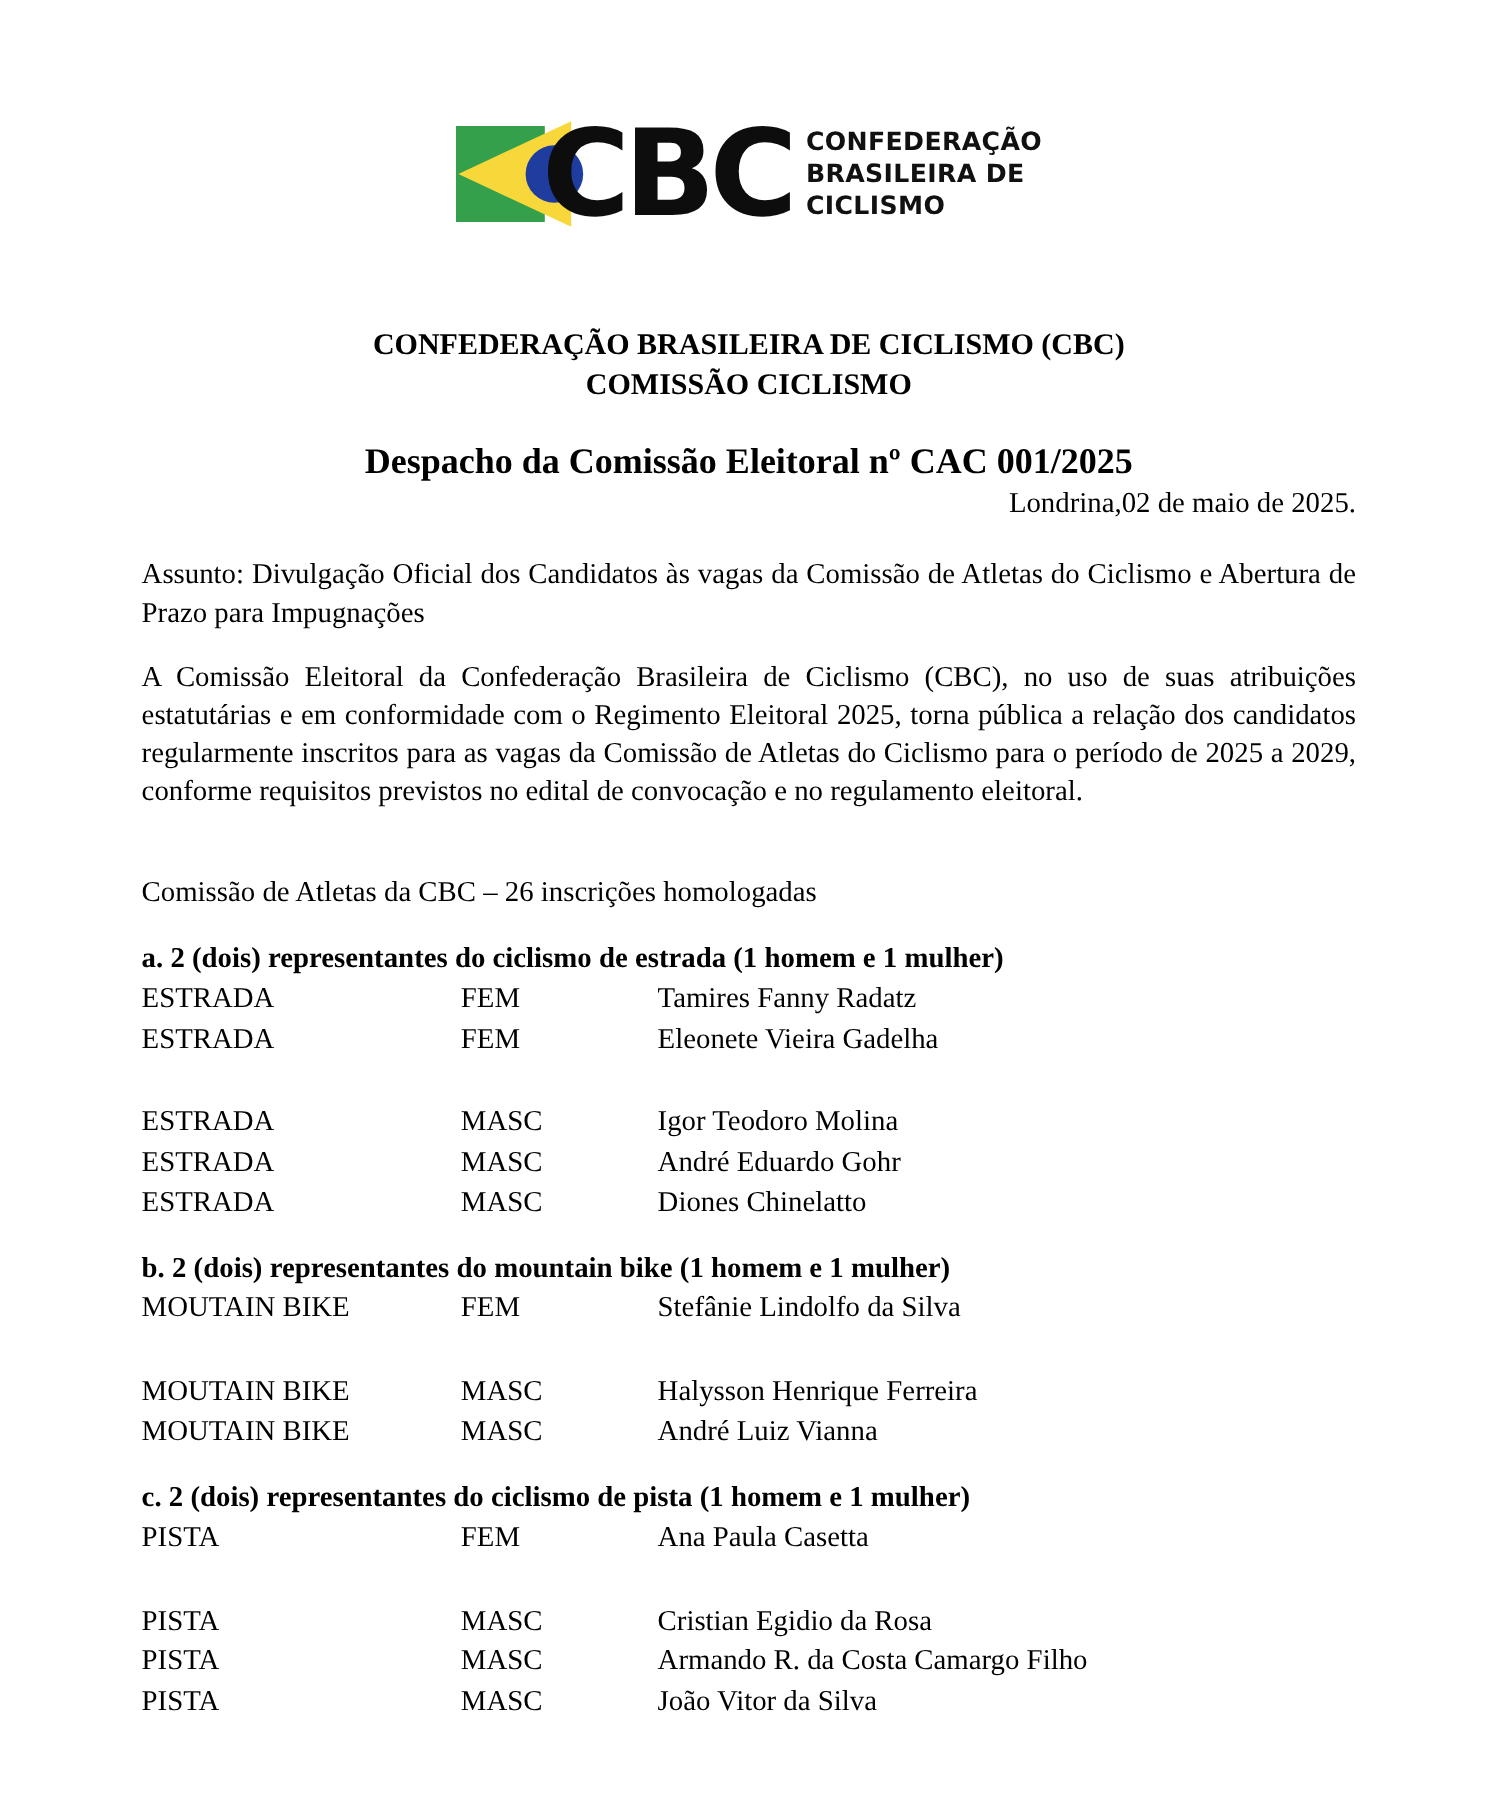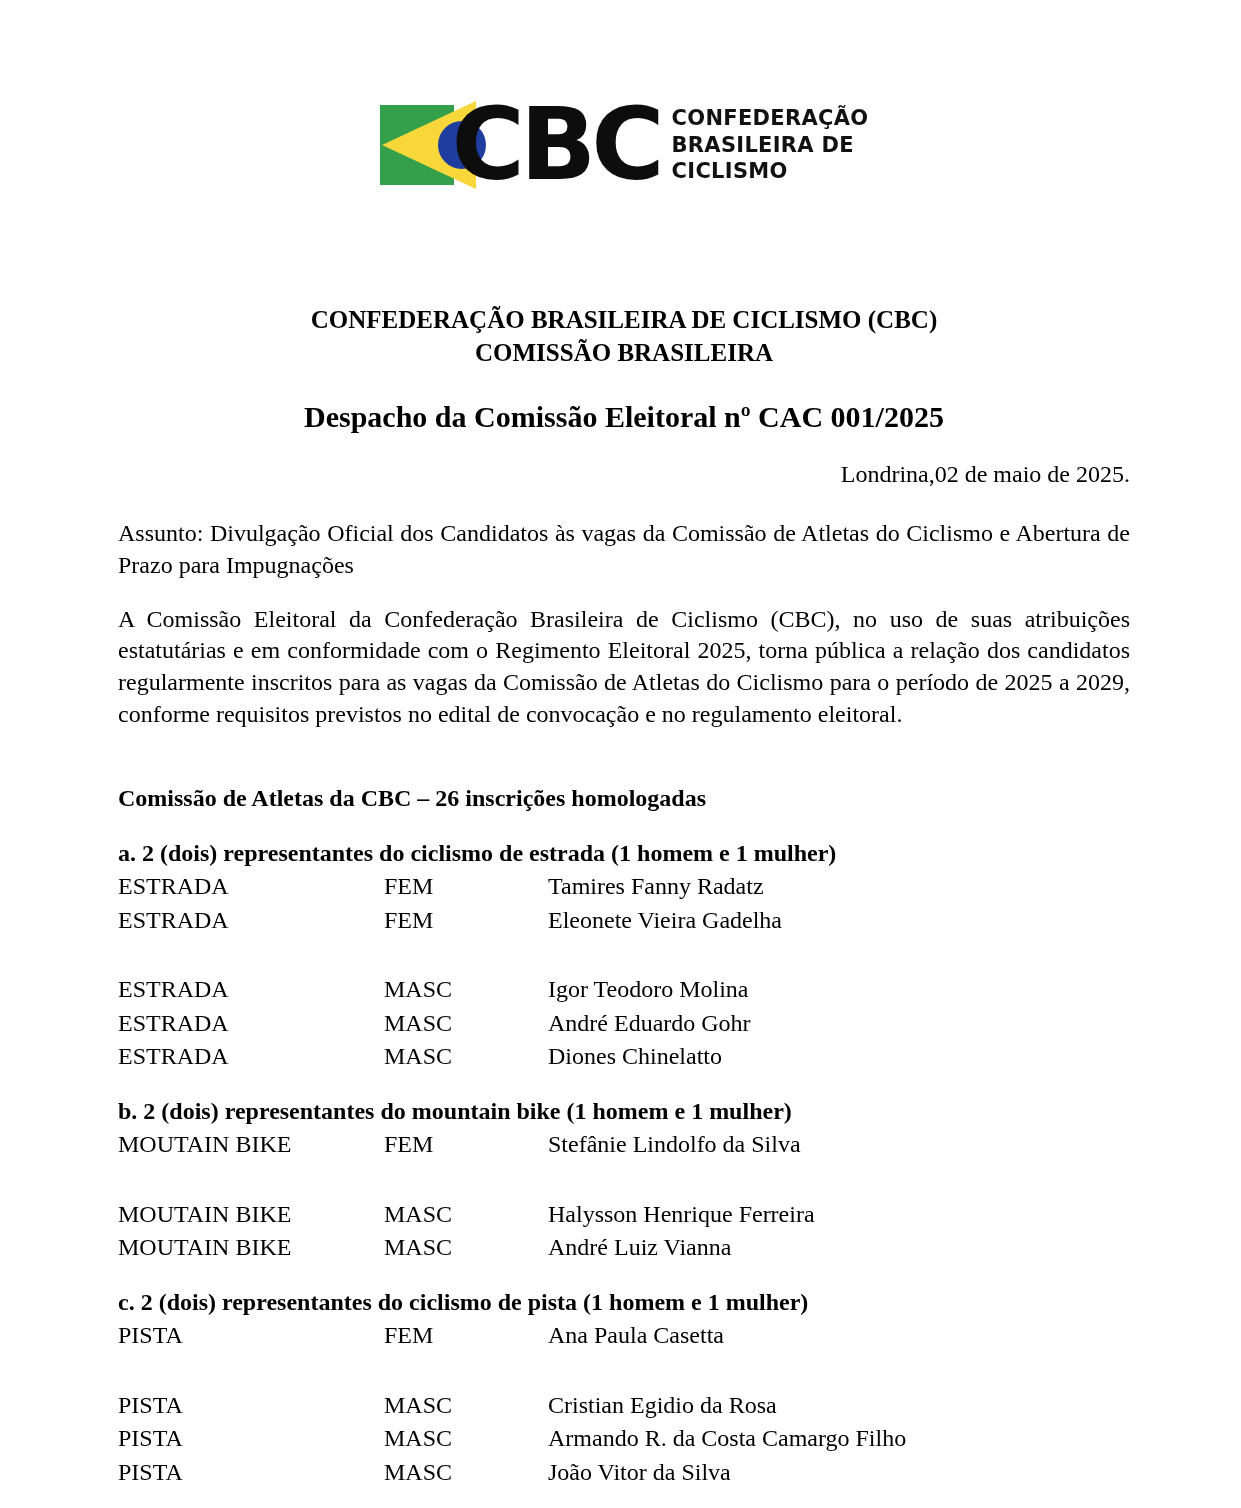--- a/index.html
+++ b/index.html
@@ -39,51 +39,50 @@
     font-family: "DejaVu Sans", sans-serif;
     font-weight: bold;
     font-size: 21px;
     line-height: 1.26;
     letter-spacing: 0.3px;
     color: #111;
     text-align: left;
   }
   
   .org-title {
-    margin-top: 112px;
+    margin-top: 80px;
     text-align: center;
     font-weight: bold;
     font-size: 25px;
     line-height: 1.3;
   }
   .dispatch-title {
     margin-top: 28px;
     text-align: center;
     font-weight: bold;
     font-size: 30px;
     line-height: 1.3;
   }
   .dateline {
-    margin-top: 22px;
     text-align: right;
     font-size: 24px;
     line-height: 1.35;
   }
   
   .para {
     margin: 0;
     font-size: 24px;
     line-height: 1.32;
     text-align: justify;
   }
   .subject { margin-top: 28px; }
   .intro { margin-top: 22px; }
   .summary-heading {
     margin-top: 52px;
-    font-weight: bold;
+    font-weight: normal;
     font-size: 24px;
     line-height: 1.4;
   }
   
   .section { margin-top: 20px; }
   .section:first-of-type { margin-top: 50px; }
   .sec-heading {
     font-weight: bold;
     font-size: 24px;
     line-height: 1.42;
@@ -112,21 +111,21 @@
     <div class="logo-acronym">CBC</div>
     <div class="logo-name">
       <div>CONFEDERAÇÃO</div>
       <div>BRASILEIRA DE</div>
       <div>CICLISMO</div>
     </div>
   </div>
 
   <div class="org-title">
     <div>CONFEDERAÇÃO BRASILEIRA DE CICLISMO (CBC)</div>
-    <div>COMISSÃO BRASILEIRA</div>
+    <div>COMISSÃO CICLISMO</div>
   </div>
 
   <div class="dispatch-title">Despacho da Comissão Eleitoral nº CAC 001/2025</div>
 
   <div class="dateline">Londrina,02 de maio de 2025.</div>
 
   <p class="para subject">Assunto: Divulgação Oficial dos Candidatos às vagas da Comissão de Atletas do Ciclismo e Abertura de Prazo para Impugnações</p>
 
   <p class="para intro">A Comissão Eleitoral da Confederação Brasileira de Ciclismo (CBC), no uso de suas atribuições estatutárias e em conformidade com o Regimento Eleitoral 2025, torna pública a relação dos candidatos regularmente inscritos para as vagas da Comissão de Atletas do Ciclismo para o período de 2025 a 2029, conforme requisitos previstos no edital de convocação e no regulamento eleitoral.</p>
 

